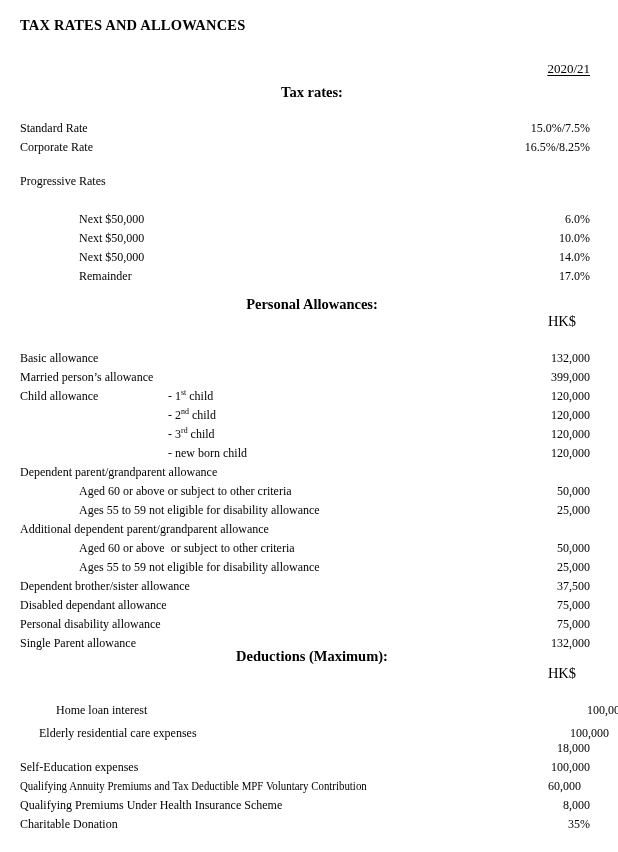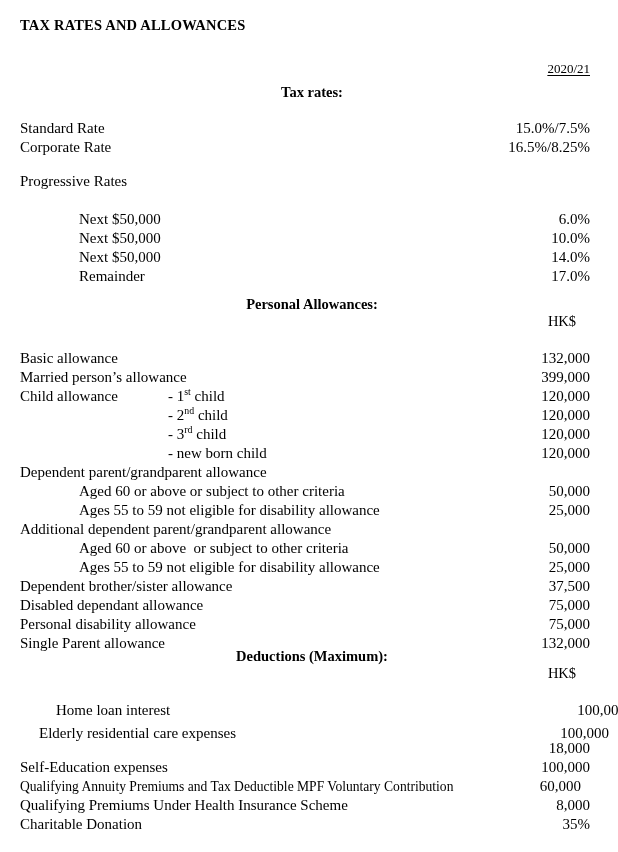--- a/index.html
+++ b/index.html
@@ -69,21 +69,21 @@
   }
   .cc-personal   { top: 313px; }
   .cc-deductions { top: 665px; }
 
   
   .row {
     position: absolute;
     left: 0;
     width: 618px;
     height: 19px;
-    font-size: 15px;
+    font-size: 12px;
     line-height: 19px;
   }
   .row .label {
     position: absolute;
     white-space: nowrap;
     line-height: 19px;
   }
   .row .sublabel {
     position: absolute;
     white-space: nowrap;

